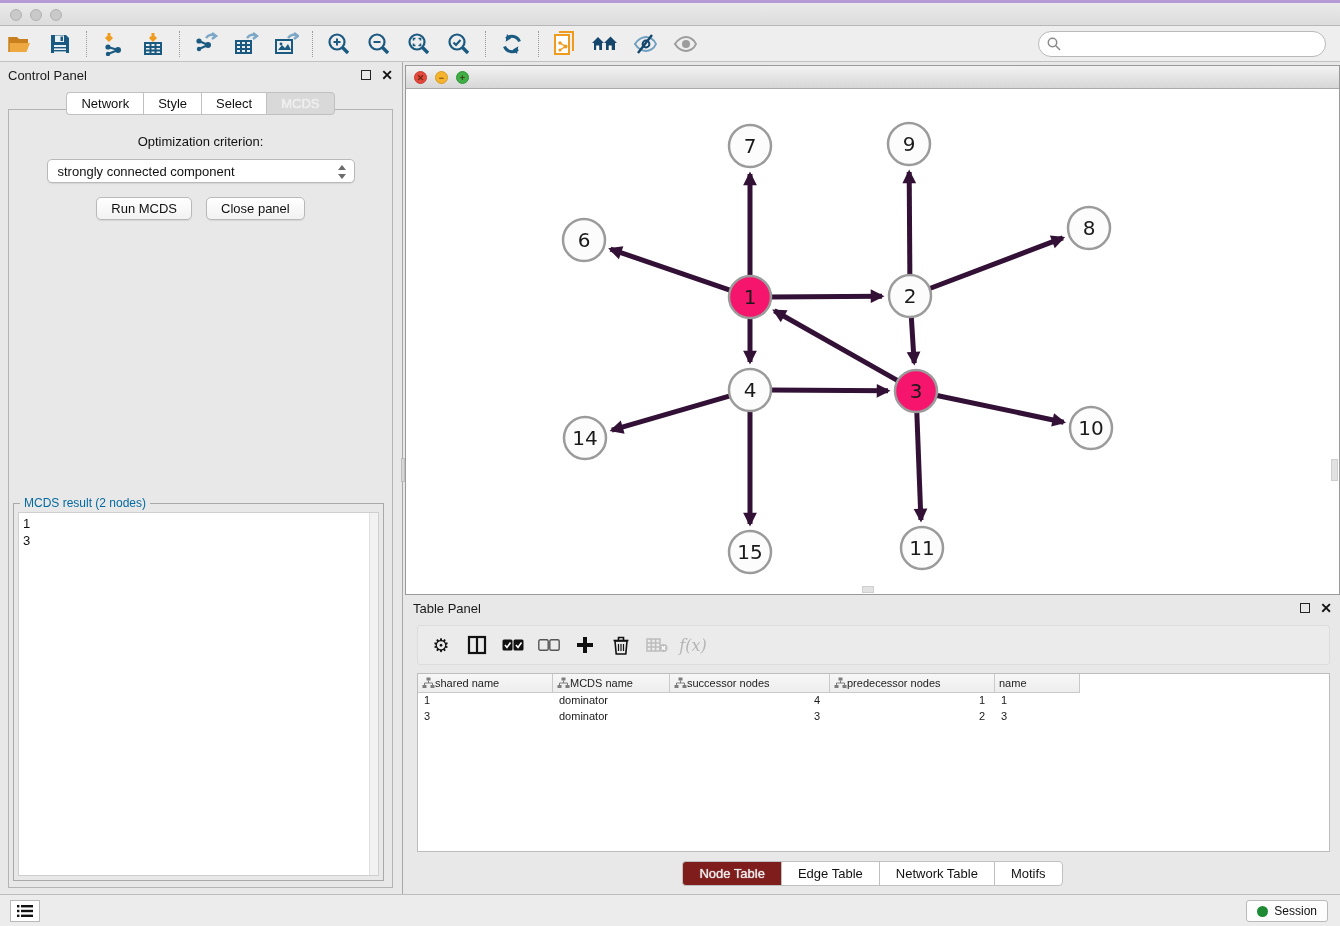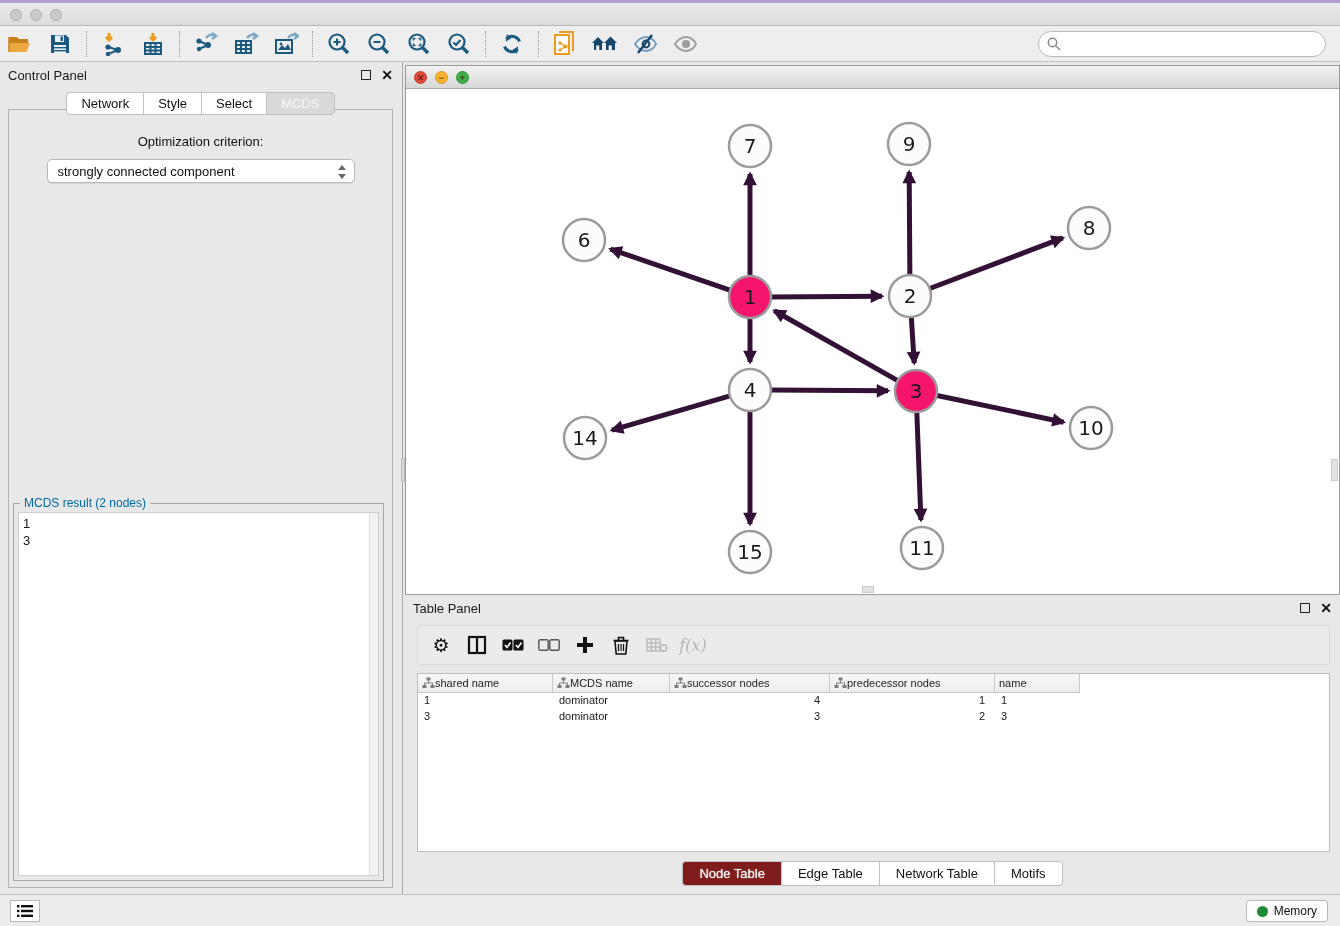--- a/index.html
+++ b/index.html
@@ -276,20 +276,24 @@
         <div class="cp-tab active">MCDS</div>
       </div>
       <div class="cp-body">
         <div class="opt-label">Optimization criterion:</div>
         <div class="opt-select">
           <span>strongly connected component</span>
           <svg class="opt-stepper" viewBox="0 0 12 18">
               <path d="M2 7l4-5 4 5z" fill="#6b6b6b"></path>
               <path d="M2 11l4 5 4-5z" fill="#6b6b6b"></path>
             </svg>
+        </div>
+        <div class="cp-buttons">
+          <button class="cp-btn">Run MCDS</button>
+          <button class="cp-btn">Close panel</button>
         </div>
         <div class="result-fieldset">
           <div class="result-legend">MCDS result (2 nodes)</div>
           <div class="result-box">
             <div id="result-lines">
                 <div>1</div>
                 <div>3</div>
               </div>
             <div class="result-scroll"></div>
           </div>
@@ -498,16 +502,16 @@
             <rect x="4" y="1" width="12" height="2.4"></rect>
             <rect x="0" y="5.8" width="2.4" height="2.4"></rect>
             <rect x="4" y="5.8" width="12" height="2.4"></rect>
             <rect x="0" y="10.6" width="2.4" height="2.4"></rect>
             <rect x="4" y="10.6" width="12" height="2.4"></rect>
           </g>
         </svg>
     </div>
     <div class="memory-btn">
       <span class="memory-dot"></span>
-      <span>Memory</span>
+      <span>Session</span>
     </div>
   </div>
 </div>
 
 </body></html>

